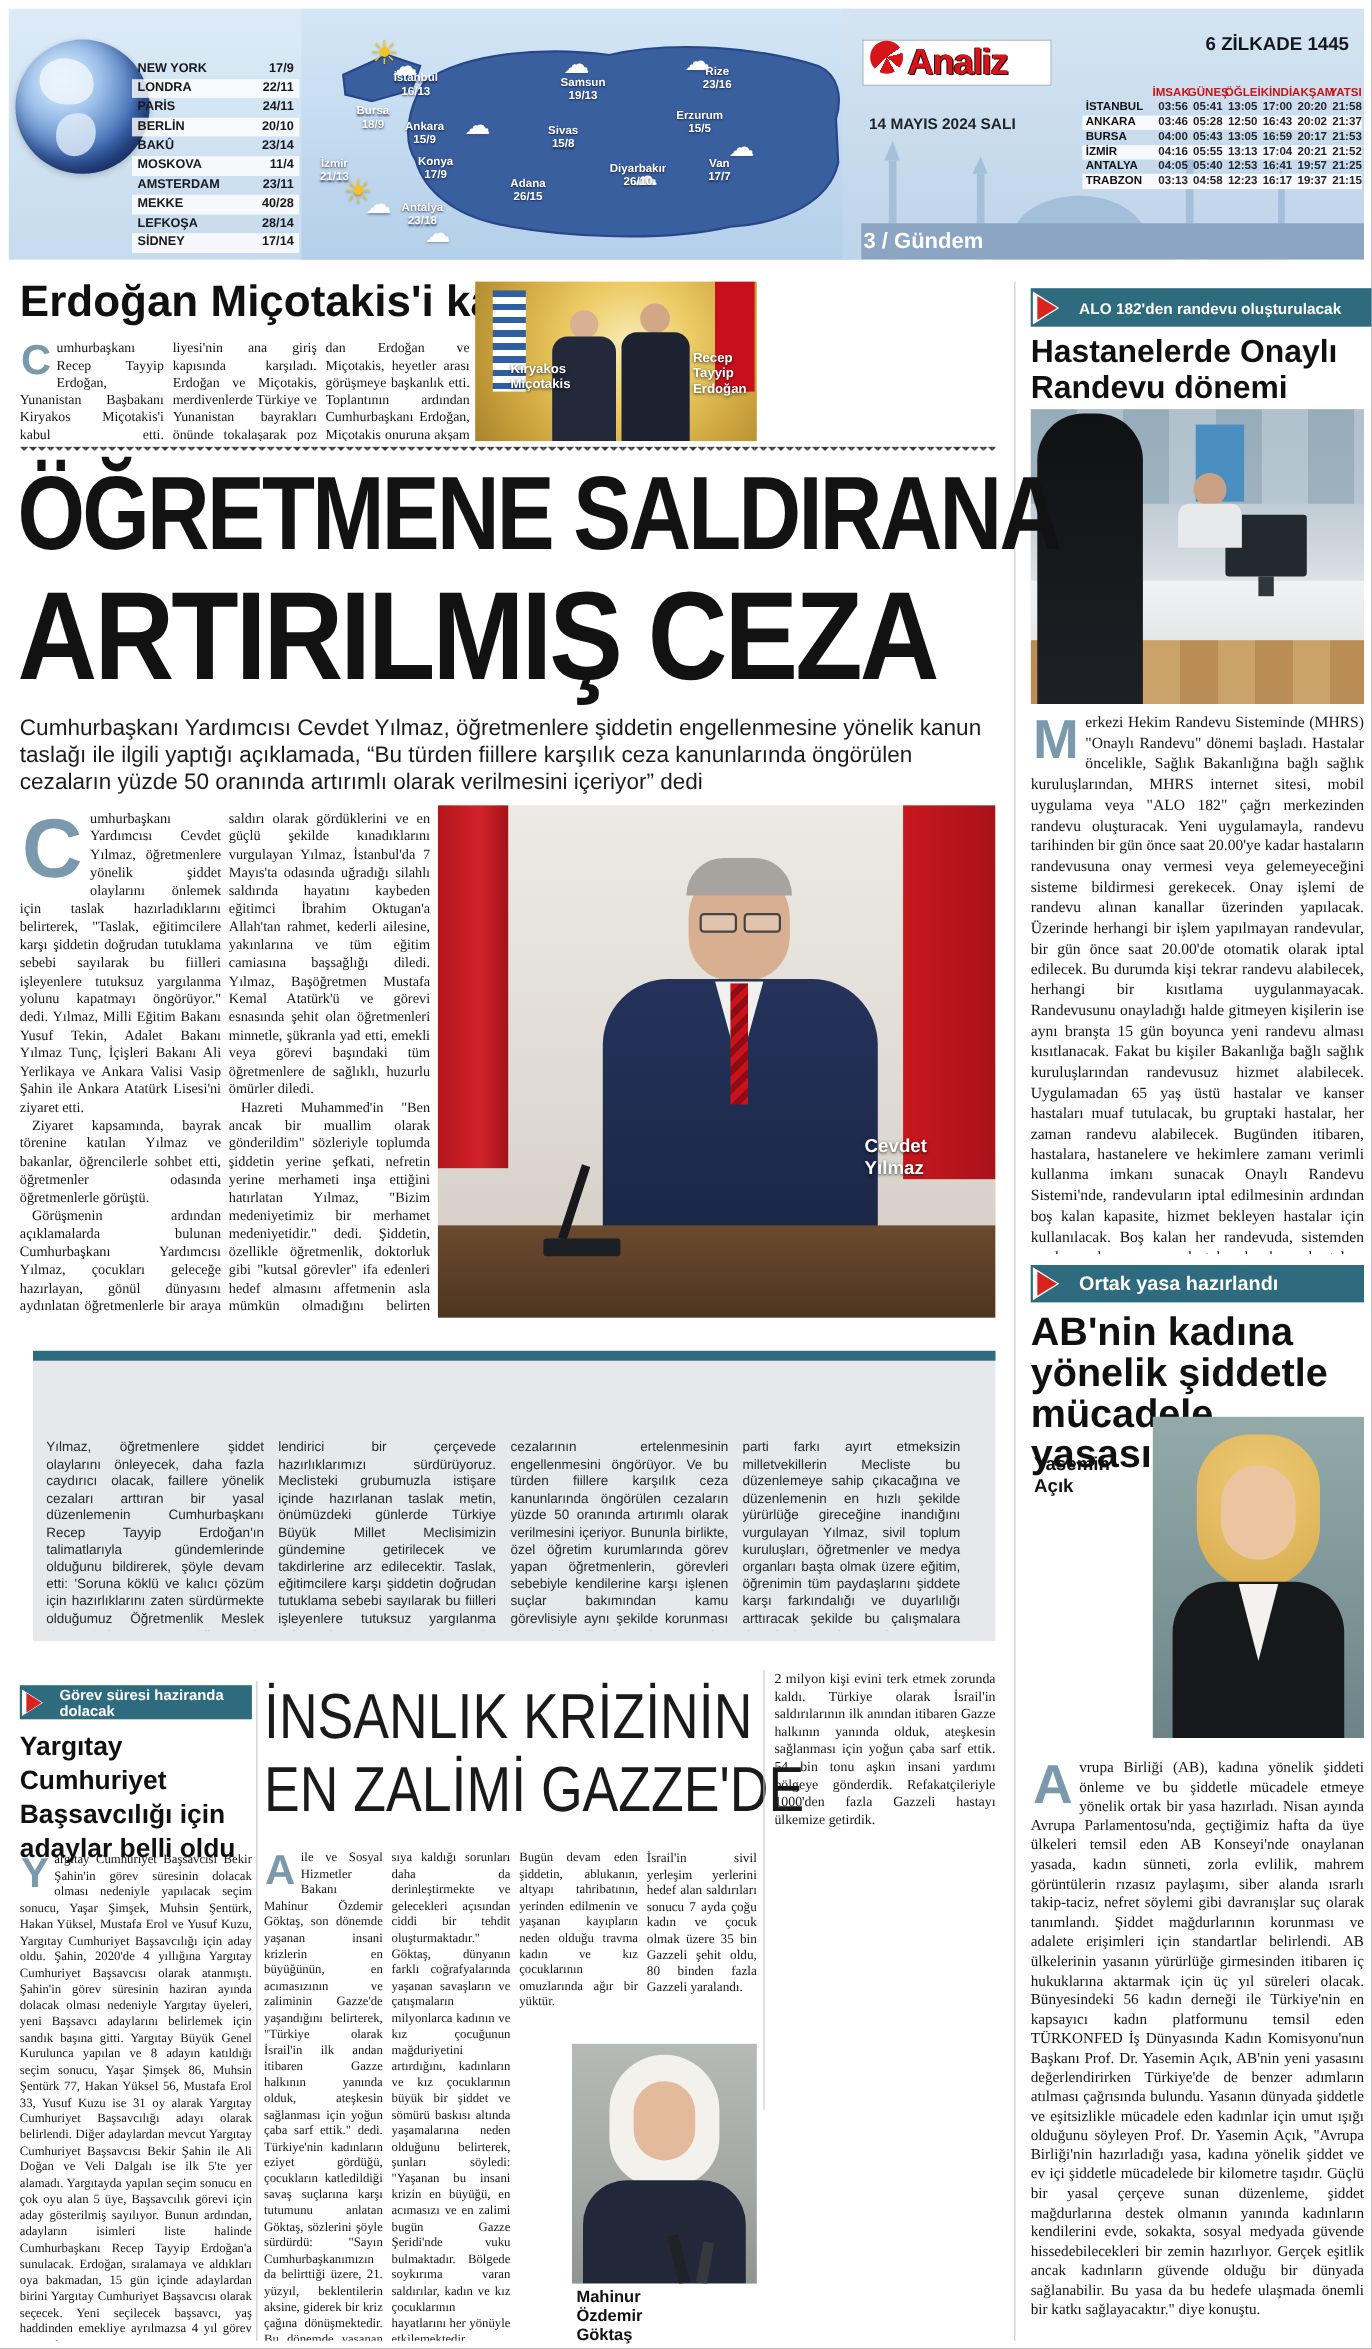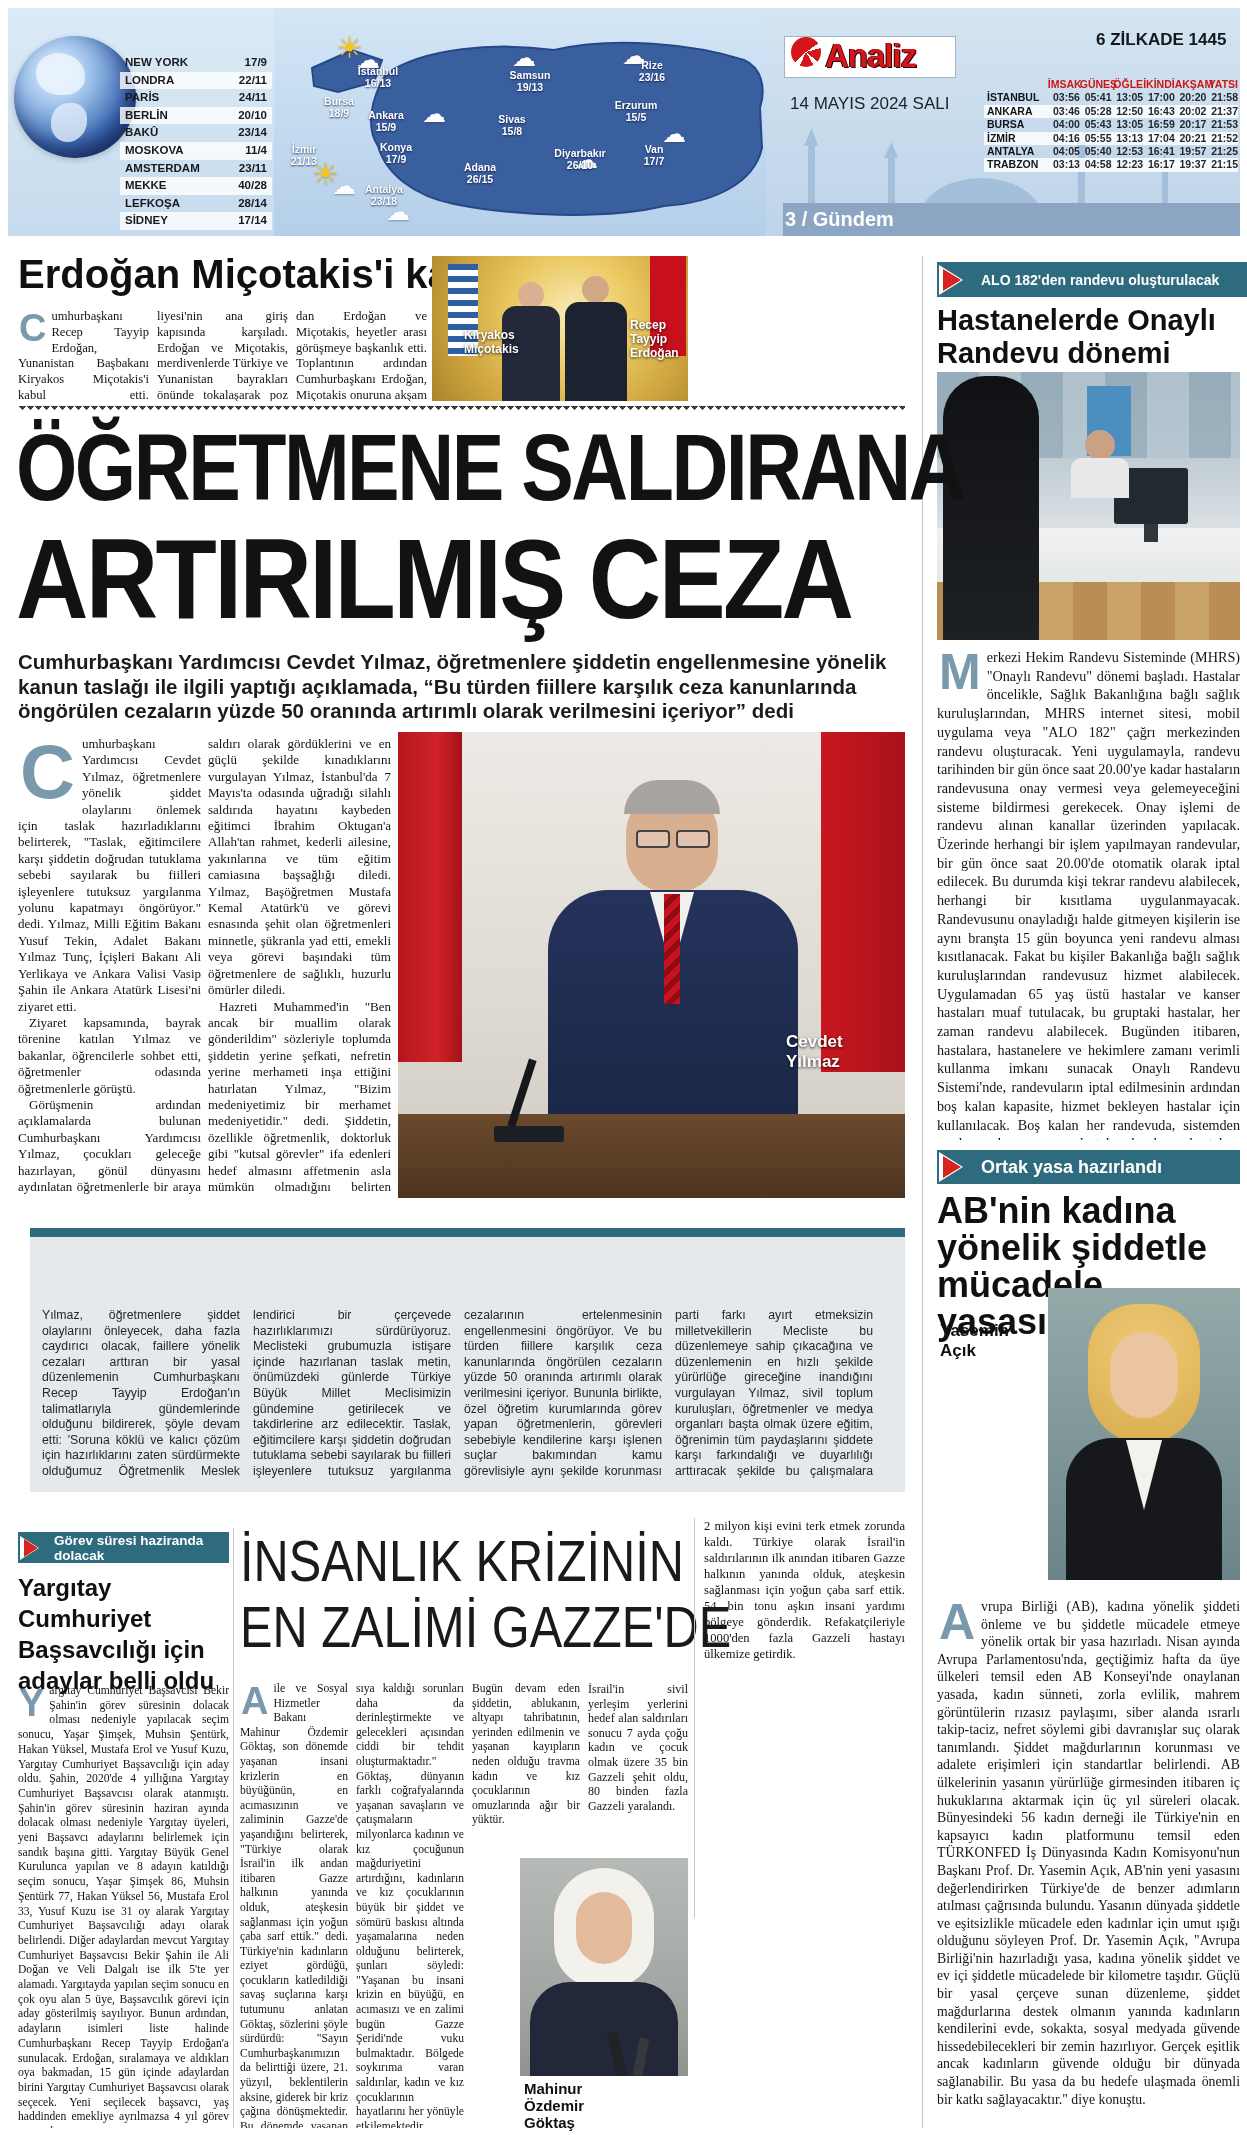--- a/index.html
+++ b/index.html
@@ -30,21 +30,21 @@
   .wicon{position:absolute;text-shadow:0 1px 2px rgba(40,60,90,.4)}
   .sun{color:#f6c41c;font-size:30px}
   .cloud{color:#fdfdfd;font-size:24px}
   .mast{left:758px;top:0;width:474px;height:228px;background:linear-gradient(180deg,#d4e4f2,#bed4e9);overflow:hidden}
   .brandbox{position:absolute;left:18px;top:28px;width:172px;height:42px;background:#fff;
             border:1px solid #9fb4c6;display:flex;align-items:flex-start;padding-left:6px;box-sizing:border-box}
   .swoosh{width:30px;height:30px;border-radius:50%;margin-right:4px;
           background:conic-gradient(#d6151a 0 55deg,#fff 55deg 75deg,#d6151a 75deg 130deg,#fff 130deg 150deg,#d6151a 150deg 205deg,#fff 205deg 225deg,#d6151a 225deg 360deg)}
   .brandtxt{font-size:33px;font-weight:700;color:#d6151a;letter-spacing:-1px;
             text-shadow:1px 1px 0 #2a0000,-1px 0 0 #2a0000}
-  .dateln{position:absolute;left:24px;top:86px;font-weight:400;font-size:17px;color:#1d2226}
+  .dateln{position:absolute;left:24px;top:96px;font-weight:700;font-size:14px;color:#1d2226}
   .hijri{position:absolute;left:330px;top:22px;font-weight:700;font-size:17px;color:#14181c}
   .ptable{position:absolute;left:218px;top:70px;width:254px;font-size:10.5px}
   .prow{display:flex;height:13.4px;line-height:13.4px}
   .prow.even{background:rgba(255,255,255,.85)}
   .pcity{width:62px;font-weight:700;color:#101316;padding-left:3px}
   .ptime{width:32px;text-align:right;font-weight:700;color:#23262a}
   .phead{color:#cf1313;font-weight:700}
   .gundem{position:absolute;left:17px;top:195px;width:457px;height:33px;background:#8ba5c2;
           color:#fff;font-weight:700;font-size:20px;line-height:33px;padding-left:2px;box-sizing:border-box}
   
@@ -294,21 +294,21 @@
   </div>
 
   <div class="abs zig" style="left:18px;top:406px;width:887px"></div>
 
   <div class="abs" style="left:16px;top:420px">
     <span class="cx nowrap" style="font-weight:700;font-size:95px;line-height:95px;letter-spacing:-3px;color:#121212;transform:scaleX(.83)">ÖĞRETMENE SALDIRANA</span>
   </div>
   <div class="abs" style="left:16px;top:524px">
     <span class="cx nowrap" style="font-weight:700;font-size:114px;line-height:110px;letter-spacing:-3px;color:#121212;transform:scaleX(.88)">ARTIRILMIŞ CEZA</span>
   </div>
-  <div class="abs" style="left:18px;top:650px;width:887px;font-weight:700;font-size:20.5px;line-height:24.5px;color:#1c1c1c">Cumhurbaşkanı Yardımcısı Cevdet Yılmaz, öğretmenlere şiddetin engellenmesine yönelik kanun taslağı ile ilgili yaptığı açıklamada, “Bu türden fiillere karşılık ceza kanunlarında öngörülen cezaların yüzde 50 oranında artırımlı olarak verilmesini içeriyor” dedi</div>
+  <div class="abs" style="left:18px;top:650px;width:887px;font-weight:400;font-size:20.5px;line-height:24.5px;color:#1c1c1c">Cumhurbaşkanı Yardımcısı Cevdet Yılmaz, öğretmenlere şiddetin engellenmesine yönelik kanun taslağı ile ilgili yaptığı açıklamada, “Bu türden fiillere karşılık ceza kanunlarında öngörülen cezaların yüzde 50 oranında artırımlı olarak verilmesini içeriyor” dedi</div>
 
   <div class="abs serif clip" style="left:18px;top:736px;width:183px;height:462px;font-size:13px;line-height:16.4px">
     <p><span class="dc big">C</span><span>umhurbaşkanı Yardımcısı Cevdet Yılmaz, öğretmenlere yönelik şiddet olaylarını önlemek için taslak hazırladıklarını belirterek, "Taslak, eğitimcilere karşı şiddetin doğrudan tutuklama sebebi sayılarak bu fiilleri işleyenlere tutuksuz yargılanma yolunu kapatmayı öngörüyor." dedi. Yılmaz, Milli Eğitim Bakanı Yusuf Tekin, Adalet Bakanı Yılmaz Tunç, İçişleri Bakanı Ali Yerlikaya ve Ankara Valisi Vasip Şahin ile Ankara Atatürk Lisesi'ni ziyaret etti.</span></p>
     <p class="ind">Ziyaret kapsamında, bayrak törenine katılan Yılmaz ve bakanlar, öğrencilerle sohbet etti, öğretmenler odasında öğretmenlerle görüştü.</p>
     <p class="ind">Görüşmenin ardından açıklamalarda bulunan Cumhurbaşkanı Yardımcısı Yılmaz, çocukları geleceğe hazırlayan, gönül dünyasını aydınlatan öğretmenlerle bir araya gelerek sohbet etme imkanı bulduklarını söyledi.</p>
 
   </div>
   <div class="abs serif clip" style="left:208px;top:736px;width:183px;height:462px;font-size:13px;line-height:16.4px">
     <p>saldırı olarak gördüklerini ve en güçlü şekilde kınadıklarını vurgulayan Yılmaz, İstanbul'da 7 Mayıs'ta odasında uğradığı silahlı saldırıda hayatını kaybeden eğitimci İbrahim Oktugan'a Allah'tan rahmet, kederli ailesine, yakınlarına ve tüm eğitim camiasına başsağlığı diledi. Yılmaz, Başöğretmen Mustafa Kemal Atatürk'ü ve görevi esnasında şehit olan öğretmenleri minnetle, şükranla yad etti, emekli veya görevi başındaki tüm öğretmenlere de sağlıklı, huzurlu ömürler diledi.</p>
     <p class="ind">Hazreti Muhammed'in "Ben ancak bir muallim olarak gönderildim" sözleriyle toplumda şiddetin yerine şefkati, nefretin yerine merhameti inşa ettiğini hatırlatan Yılmaz, "Bizim medeniyetimiz bir merhamet medeniyetidir." dedi. Şiddetin, özellikle öğretmenlik, doktorluk gibi "kutsal görevler" ifa edenleri hedef almasını affetmenin asla mümkün olmadığını belirten Yılmaz, eğitimin esas itibarıyla şiddete başvurmadan konuşabilmenin, yaşayabilmenin, sorun çözebilmenin yollarını, yöntemlerini de gösteren çok kutsal bir faaliyet olduğunu anlattı.</p>

